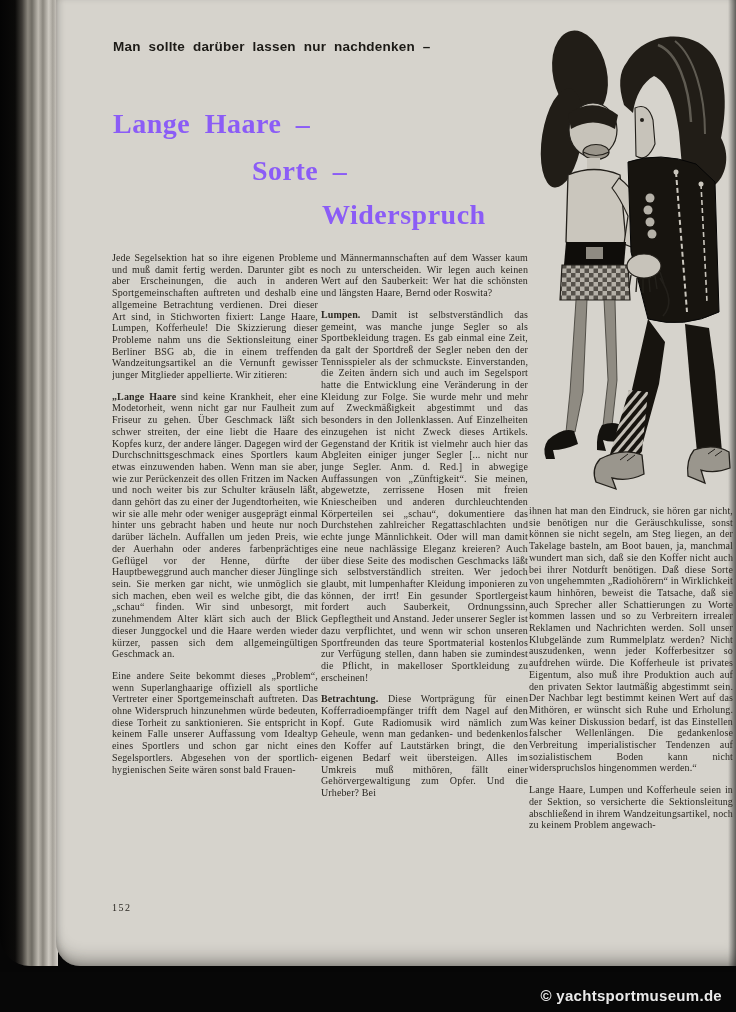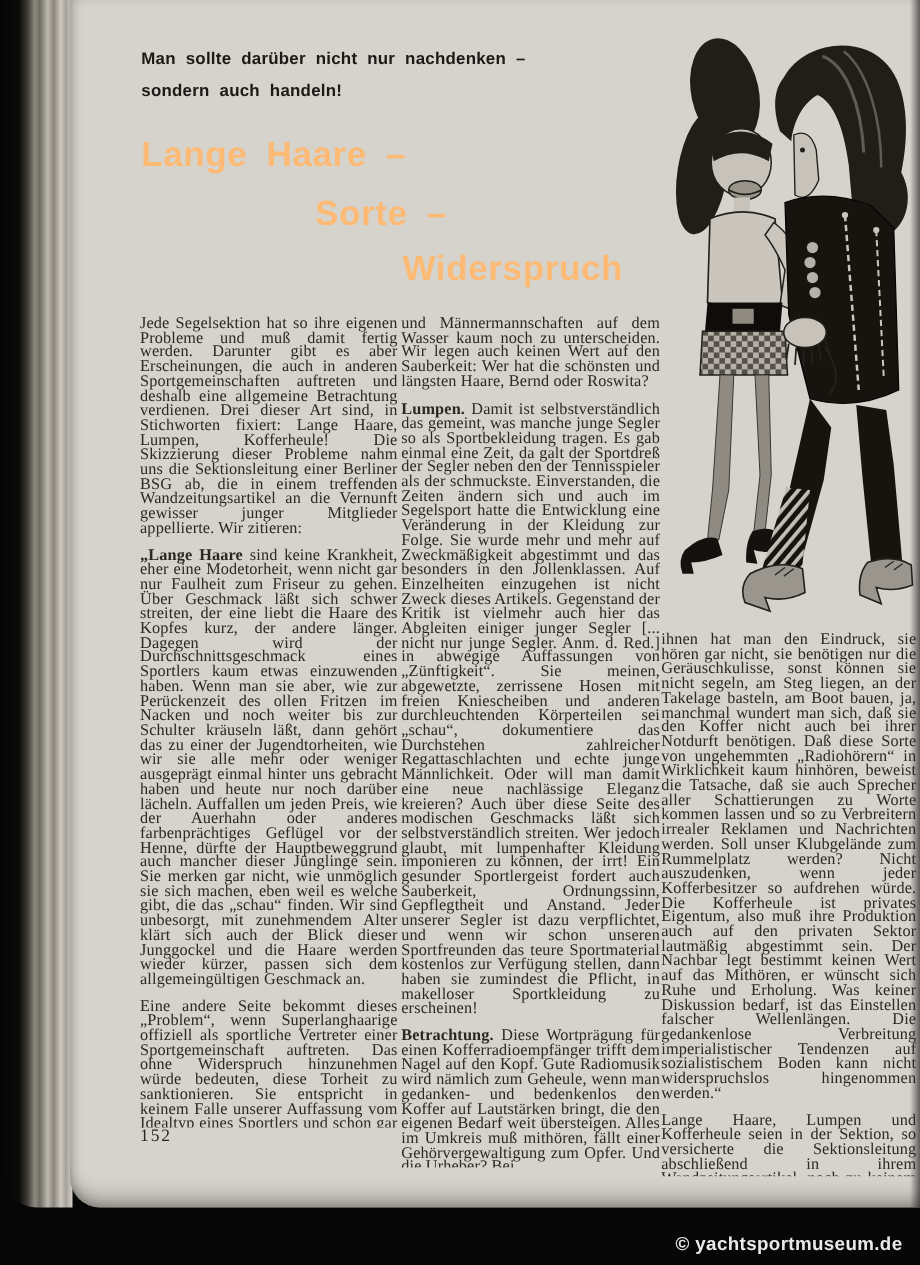--- a/index.html
+++ b/index.html
@@ -14,55 +14,54 @@
   .sheet{position:absolute;left:56px;top:0;width:680px;height:966px;background:#d6d3cc;
     border-bottom-left-radius:24px;
     box-shadow:inset 0 -14px 18px -10px rgba(20,18,14,.45), inset 4px 0 10px -6px rgba(20,18,14,.5);}
   .sheet::after{content:"";position:absolute;right:0;top:0;width:8px;height:100%;
     background:linear-gradient(270deg,rgba(8,8,8,.55),rgba(8,8,8,0));}
 
   .kicker{position:absolute;left:113px;top:34px;width:430px;
     font-family:"Liberation Sans",sans-serif;font-weight:700;font-size:13.5px;line-height:26px;
     color:#1c1a16;word-spacing:4px;letter-spacing:.2px;}
 
-  .title-line{position:absolute;font-family:Liberation Sans, sans-serif;font-weight:700;
-    font-size:28px;color:#fdba74;letter-spacing:.5px;word-spacing:7px;white-space:nowrap;}
+  .title-line{position:absolute;font-family:Liberation Serif, serif;font-weight:700;
+    font-size:28px;color:#8b5cf6;letter-spacing:.5px;word-spacing:7px;white-space:nowrap;}
   #title1{left:113px;top:108px;}
   #title2{left:252px;top:155px;}
   #title3{left:322px;top:199px;}
 
-  .col{position:absolute;font-size:13px;line-height:11.7px;text-align:justify;
+  .col{position:absolute;font-size:10px;line-height:11.7px;text-align:justify;
     color:#2b2822;letter-spacing:.12px;overflow:hidden;}
   #col1{left:112px;top:252px;width:206px;height:650px;}
   #col2{left:321px;top:252px;width:207px;height:682px;}
   #col3{left:529px;top:505px;width:204px;height:436px;}
   .col p{margin:0 0 10px 0;}
   .col p:last-child{margin-bottom:0;}
   .lead{font-weight:700;}
 
-  .page-number{position:absolute;left:112px;top:902px;font-size:14px;letter-spacing:1.5px;color:#2b2822;}
+  .page-number{position:absolute;left:112px;top:902px;font-size:10px;letter-spacing:1.5px;color:#2b2822;}
 
   .illustration{position:absolute;left:508px;top:12px;width:228px;height:482px;}
 
   .bottom-bar{position:absolute;left:0;bottom:0;width:736px;height:40px;background:#070707;}
   .watermark{position:absolute;right:14px;bottom:8px;
     font-family:"Liberation Sans",sans-serif;font-weight:700;font-size:15px;color:#e9e9e9;letter-spacing:.3px;text-align:right;}
 </style>
 </head>
 <body>
 
 <div id="stage">
 
   <div class="edge-stack"></div>
 
   <div class="sheet">
 
     <div class="kicker" style="position:absolute;left:57px;top:34px;">
-      <div>Man sollte darüber nicht nur nachdenken –</div>
-      <div>sondern auch handeln!</div>
+      <div>Man sollte darüber lassen nur nachdenken –</div>
     </div>
   </div>
 
   <div class="title-line" id="title1">Lange Haare –</div>
   <div class="title-line" id="title2">Sorte –</div>
   <div class="title-line" id="title3">Widerspruch</div>
 
   <div class="col" id="col1">
     <p>Jede Segelsektion hat so ihre eigenen Probleme und muß damit fertig werden. Darunter gibt es aber Erscheinungen, die auch in anderen Sportgemeinschaften auftreten und deshalb eine allgemeine Betrachtung verdienen. Drei dieser Art sind, in Stichworten fixiert: Lange Haare, Lumpen, Kofferheule! Die Skizzierung dieser Probleme nahm uns die Sektionsleitung einer Berliner BSG ab, die in einem treffenden Wandzeitungsartikel an die Vernunft gewisser junger Mitglieder appellierte. Wir zitieren:</p>
     <p><span class="lead">„Lange Haare</span><span> sind keine Krankheit, eher eine Modetorheit, wenn nicht gar nur Faulheit zum Friseur zu gehen. Über Geschmack läßt sich schwer streiten, der eine liebt die Haare des Kopfes kurz, der andere länger. Dagegen wird der Durchschnittsgeschmack eines Sportlers kaum etwas einzuwenden haben. Wenn man sie aber, wie zur Perückenzeit des ollen Fritzen im Nacken und noch weiter bis zur Schulter kräuseln läßt, dann gehört das zu einer der Jugendtorheiten, wie wir sie alle mehr oder weniger ausgeprägt einmal hinter uns gebracht haben und heute nur noch darüber lächeln. Auffallen um jeden Preis, wie der Auerhahn oder anderes farbenprächtiges Geflügel vor der Henne, dürfte der Hauptbeweggrund auch mancher dieser Jünglinge sein. Sie merken gar nicht, wie unmöglich sie sich machen, eben weil es welche gibt, die das „schau“ finden. Wir sind unbesorgt, mit zunehmendem Alter klärt sich auch der Blick dieser Junggockel und die Haare werden wieder kürzer, passen sich dem allgemeingültigen Geschmack an.</span></p>

